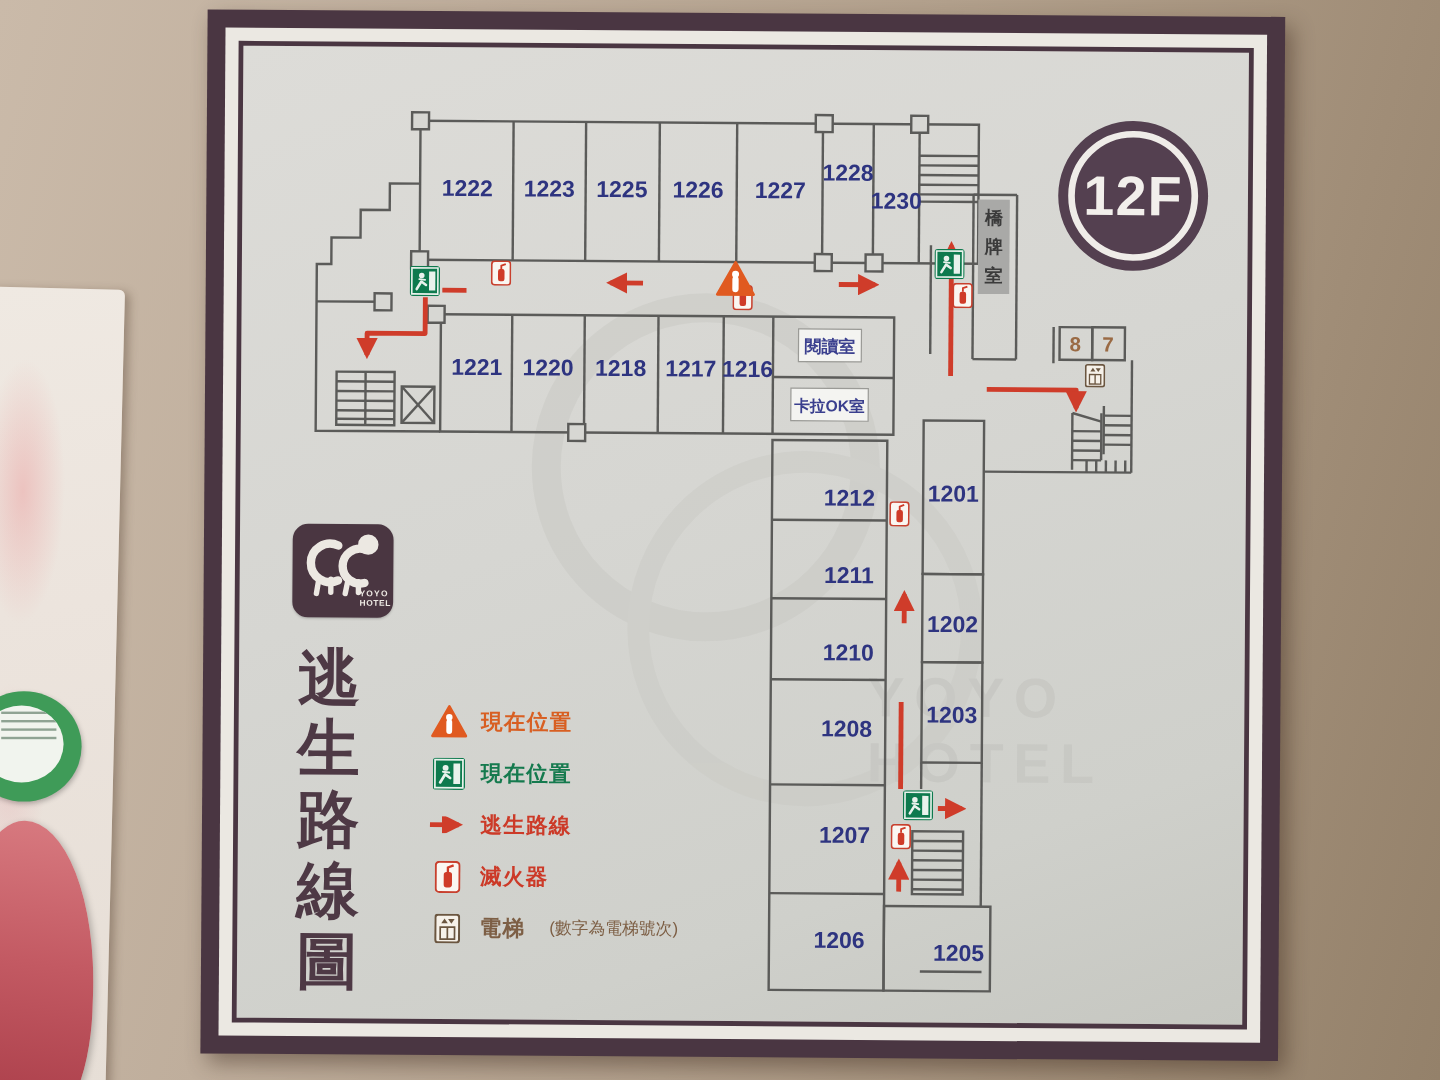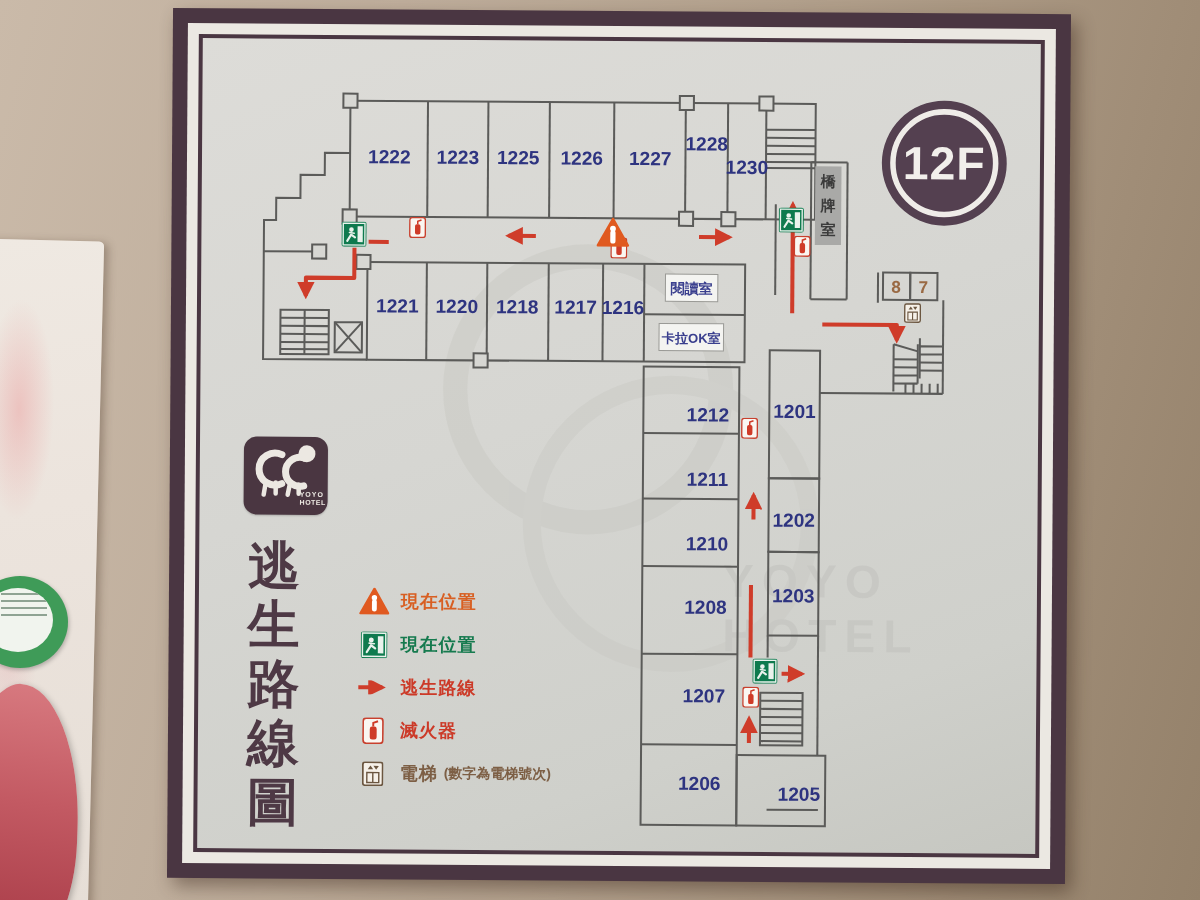--- a/index.html
+++ b/index.html
@@ -32,21 +32,21 @@
   .logo{position:absolute;left:44px;top:398px;width:84px;height:78px;background:#4a3641;
     border-radius:13px;box-shadow:0 1px 2px rgba(0,0,0,.2);}
   
   .title-v{position:absolute;left:38px;top:498px;width:74px;text-align:center;
     color:#4e3945;font-weight:600;font-size:52px;line-height:59px;}
   
   .legend{position:absolute;left:158px;top:548px;}
   .legend-row{display:flex;align-items:center;height:28px;margin-bottom:15px;}
   .legend-icon{width:34px;display:flex;justify-content:center;align-items:center;}
   .legend-label{margin-left:10px;font-size:18px;font-weight:bold;letter-spacing:1px;}
-  .legend-note{font-size:14px;font-weight:bold;margin-left:6px;}
+  .legend-note{font-size:14px;font-weight:normal;margin-left:20px;}
   .c-loc{color:#d85f22;} .c-exit{color:#157a4e;} .c-red{color:#cc3a28;} .c-elev{color:#7d5f45;}
 </style>
 </head>
 <body>
 
 <div class="scene">
 
   <div class="whiteboard">
     <div class="blush1"></div>
     <div class="blush2"></div>

